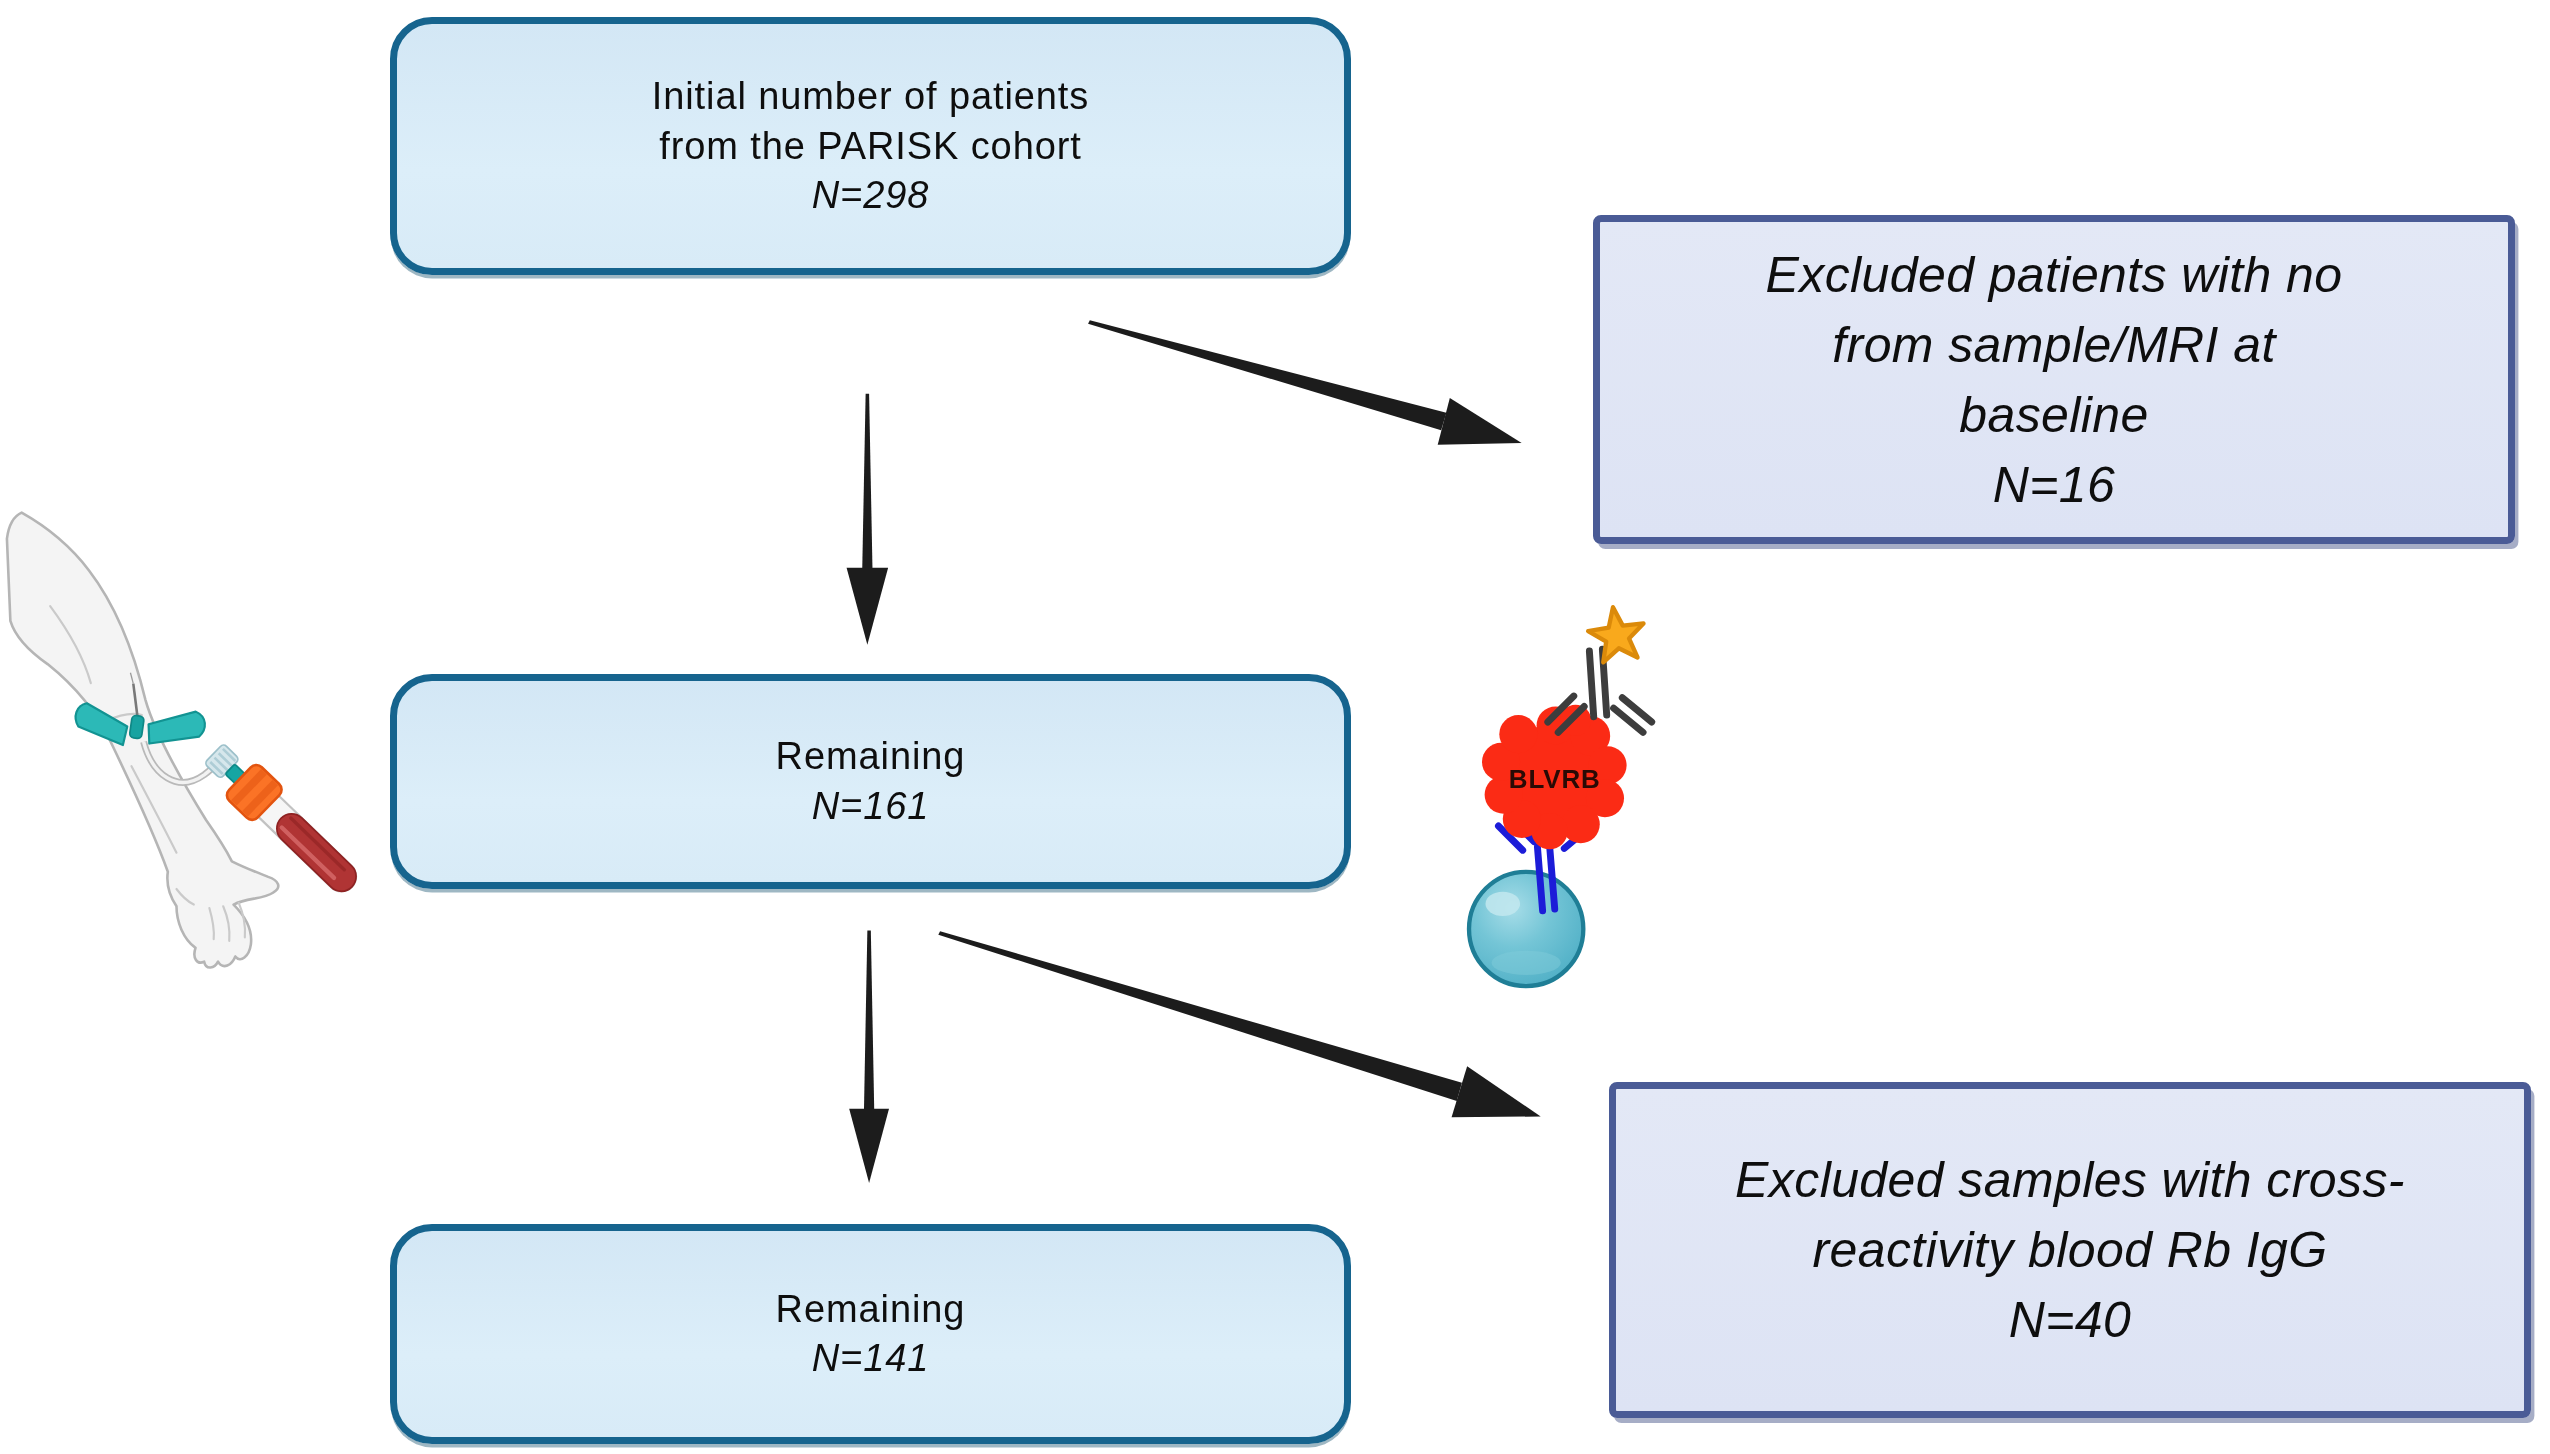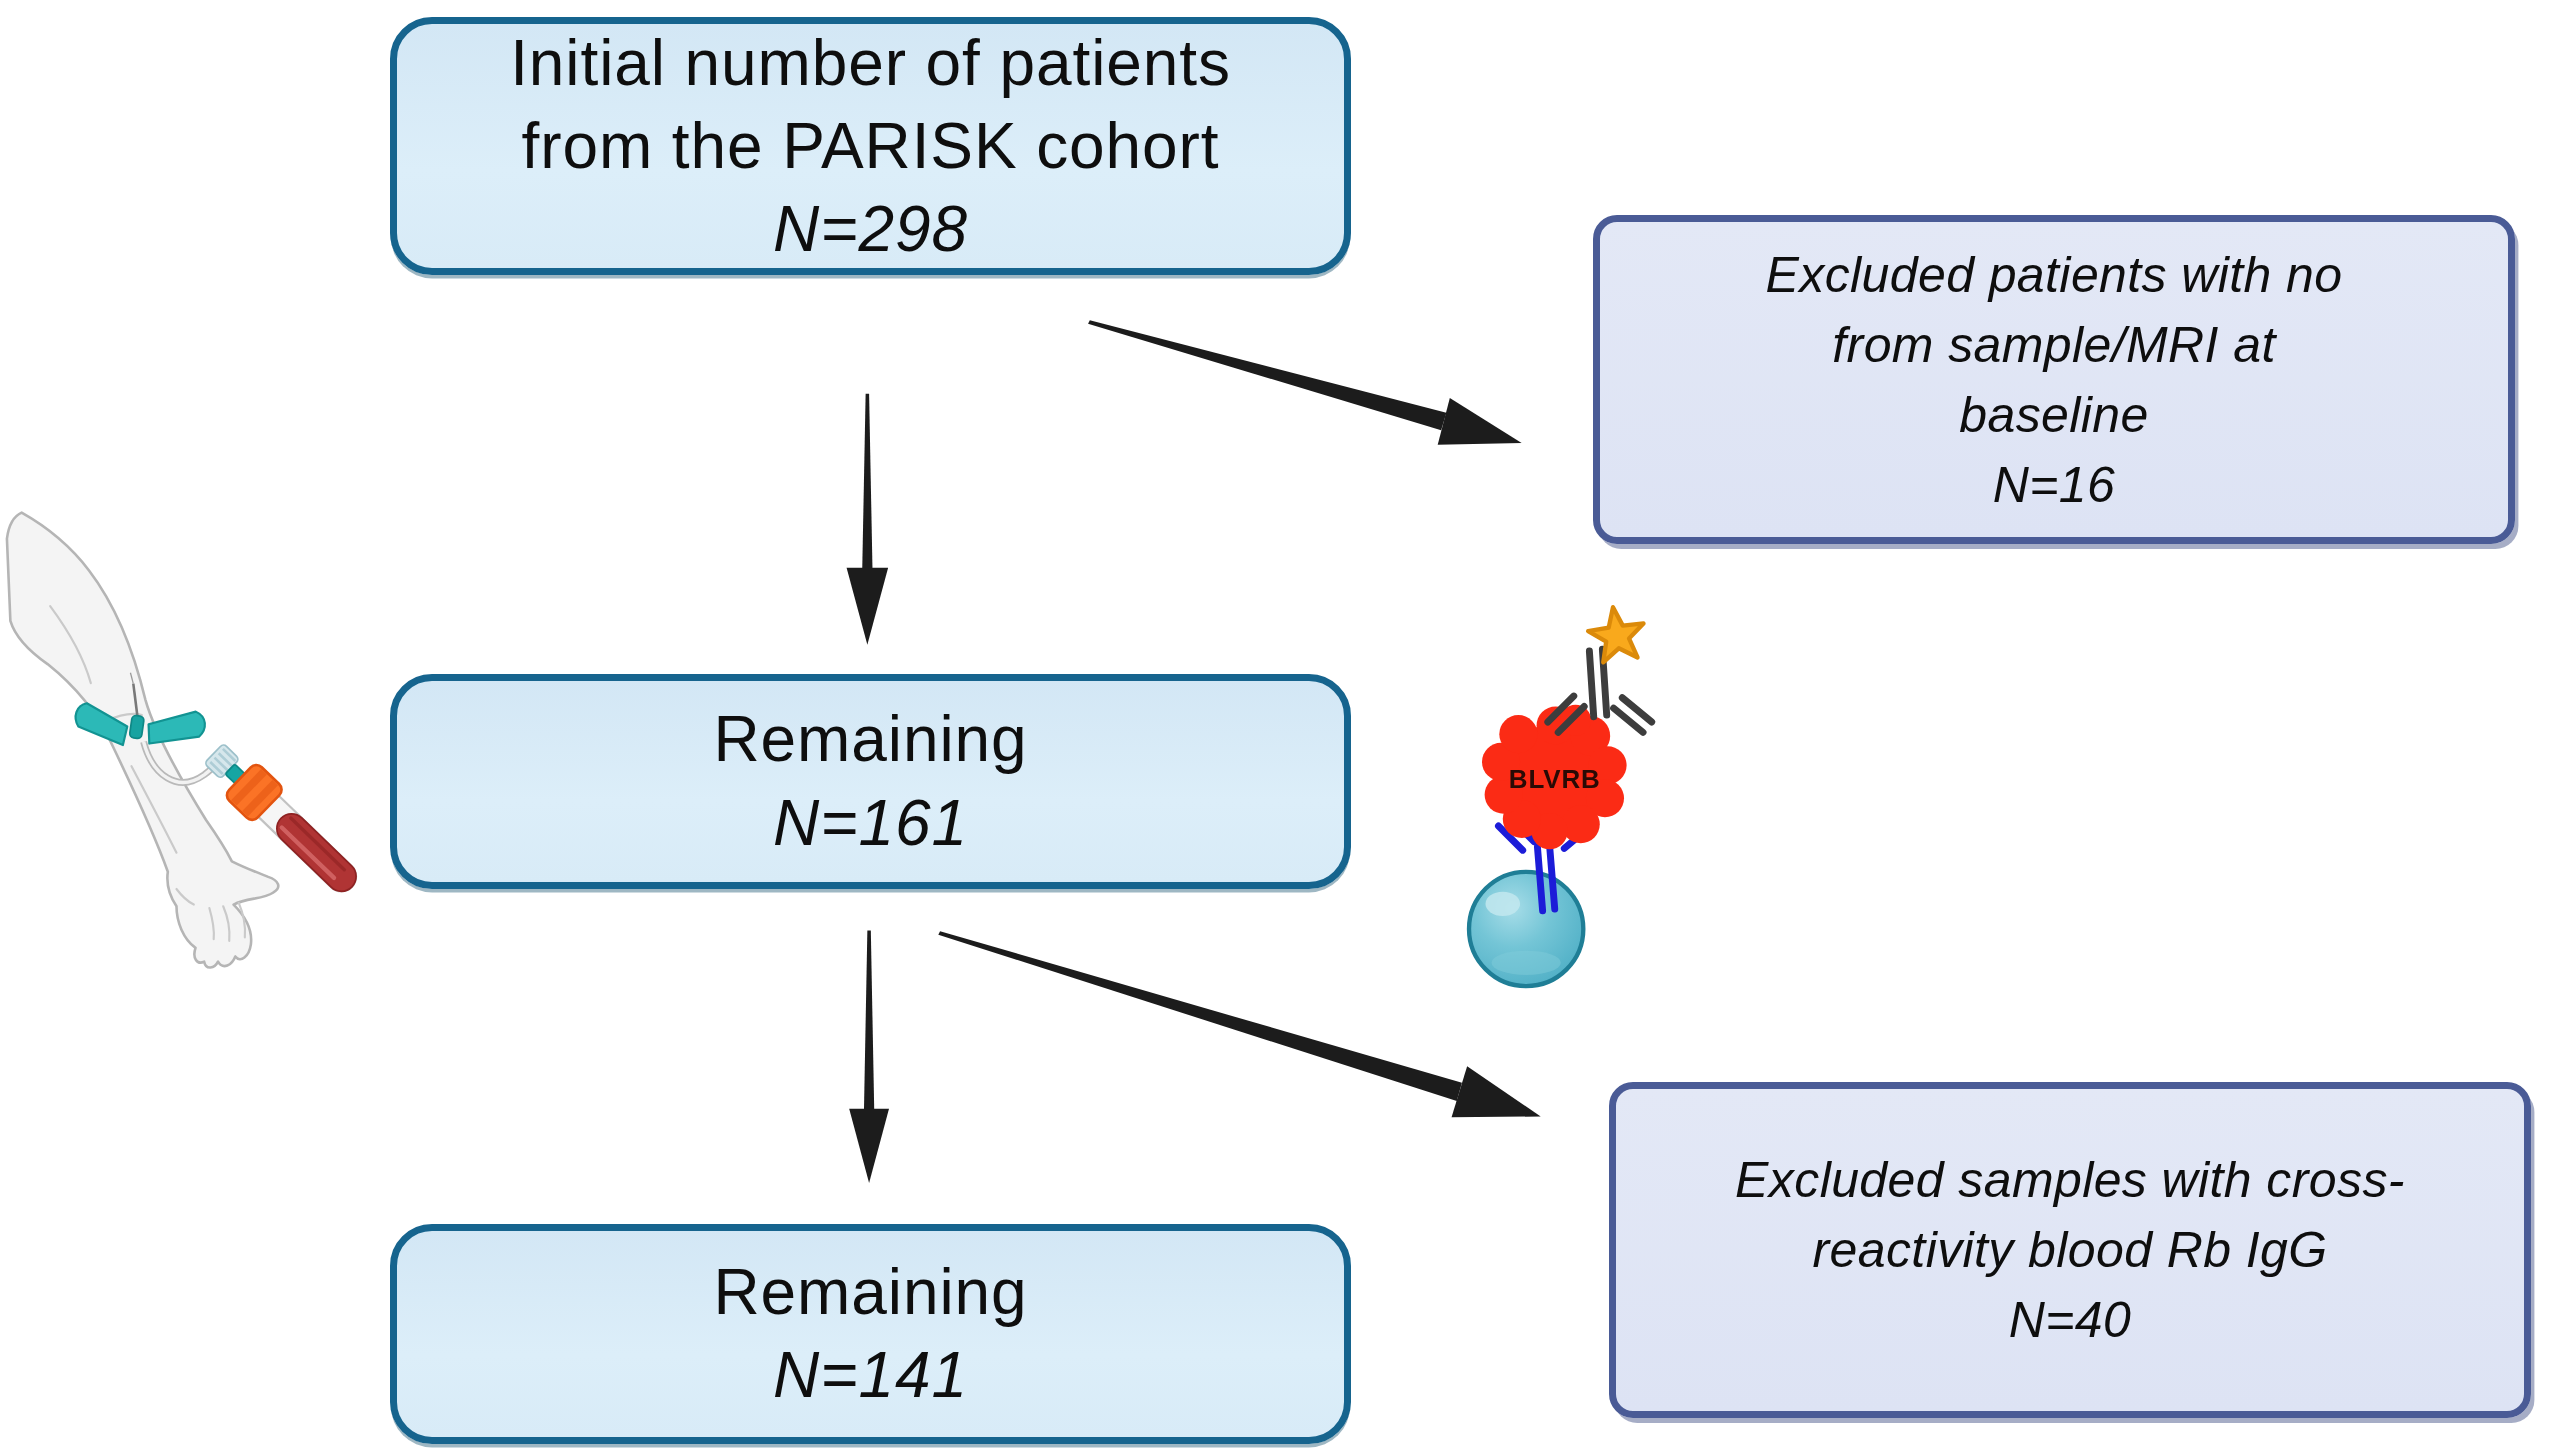--- a/index.html
+++ b/index.html
@@ -9,25 +9,25 @@
   }
   .box{
     position:absolute;box-sizing:border-box;
     display:flex;flex-direction:column;justify-content:center;align-items:center;
     text-align:center;
   }
   .box-main{
     background:linear-gradient(180deg,#d3e7f5 0%,#dceef9 60%,#d8ebf7 100%);
     border:7.8px solid #16648e;border-radius:42px;
     box-shadow:0 4.3px 0 -0.9px rgba(13,75,105,.40);
-    font-size:64px;line-height:1.30;letter-spacing:0.9px;
+    font-size:38px;line-height:1.30;letter-spacing:0.9px;
   }
   .box-side{
     background:linear-gradient(180deg,#e3e8f6 0%,#dde3f4 100%);
-    border:7.8px solid #4a5b96;border-radius:24px;
+    border:7.8px solid #4a5b96;border-radius:8px;
     box-shadow:4.3px 6px 0 -0.9px rgba(58,74,128,.45);
     font-size:50px;line-height:1.40;letter-spacing:0.4px;
   }
   .box-side .line,.box-side .count{font-style:italic;}
   .count{font-style:italic;}
   .line,.count{display:block;}
   #box-initial   {left:390px; top:17.3px;   width:961px; height:258px;}
   #box-excl1     {left:1593px;top:215px;  width:922px; height:329px;}
   #box-remaining1{left:390px; top:674px;  width:961px; height:215px;}
   #box-excl2     {left:1593px;top:1082px; width:922px; height:336px;margin-left:16px;}

